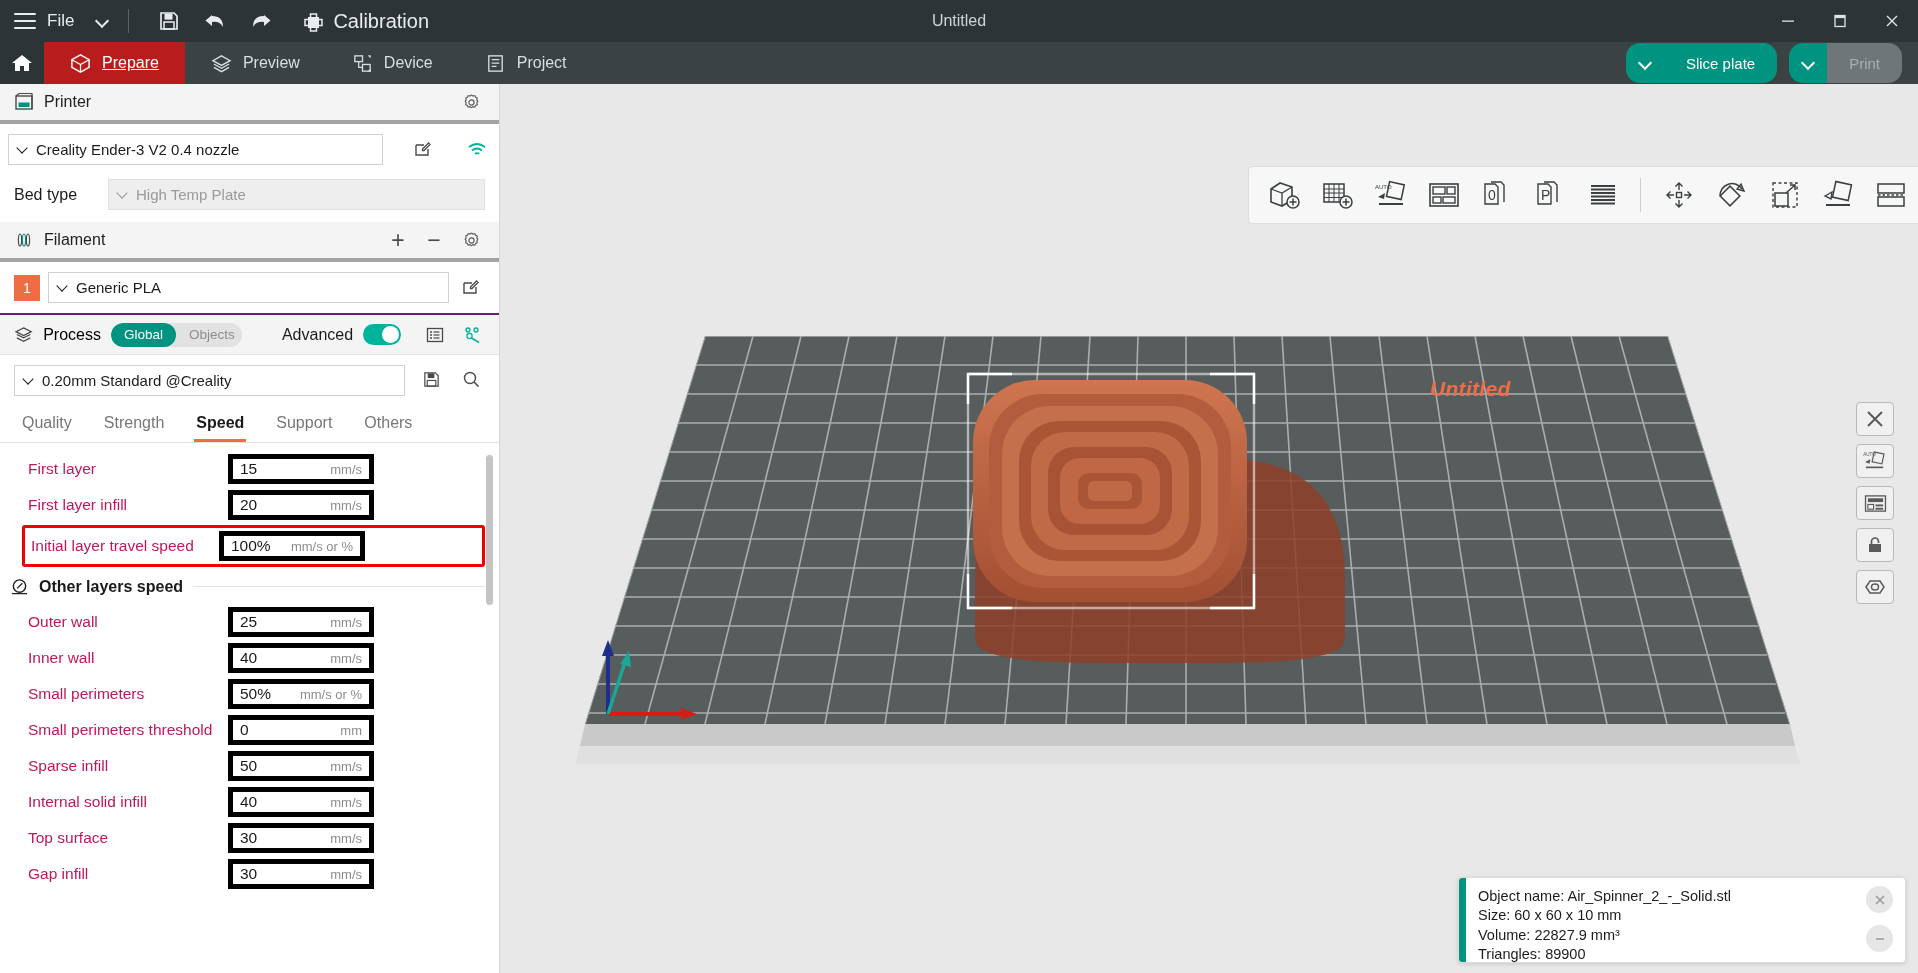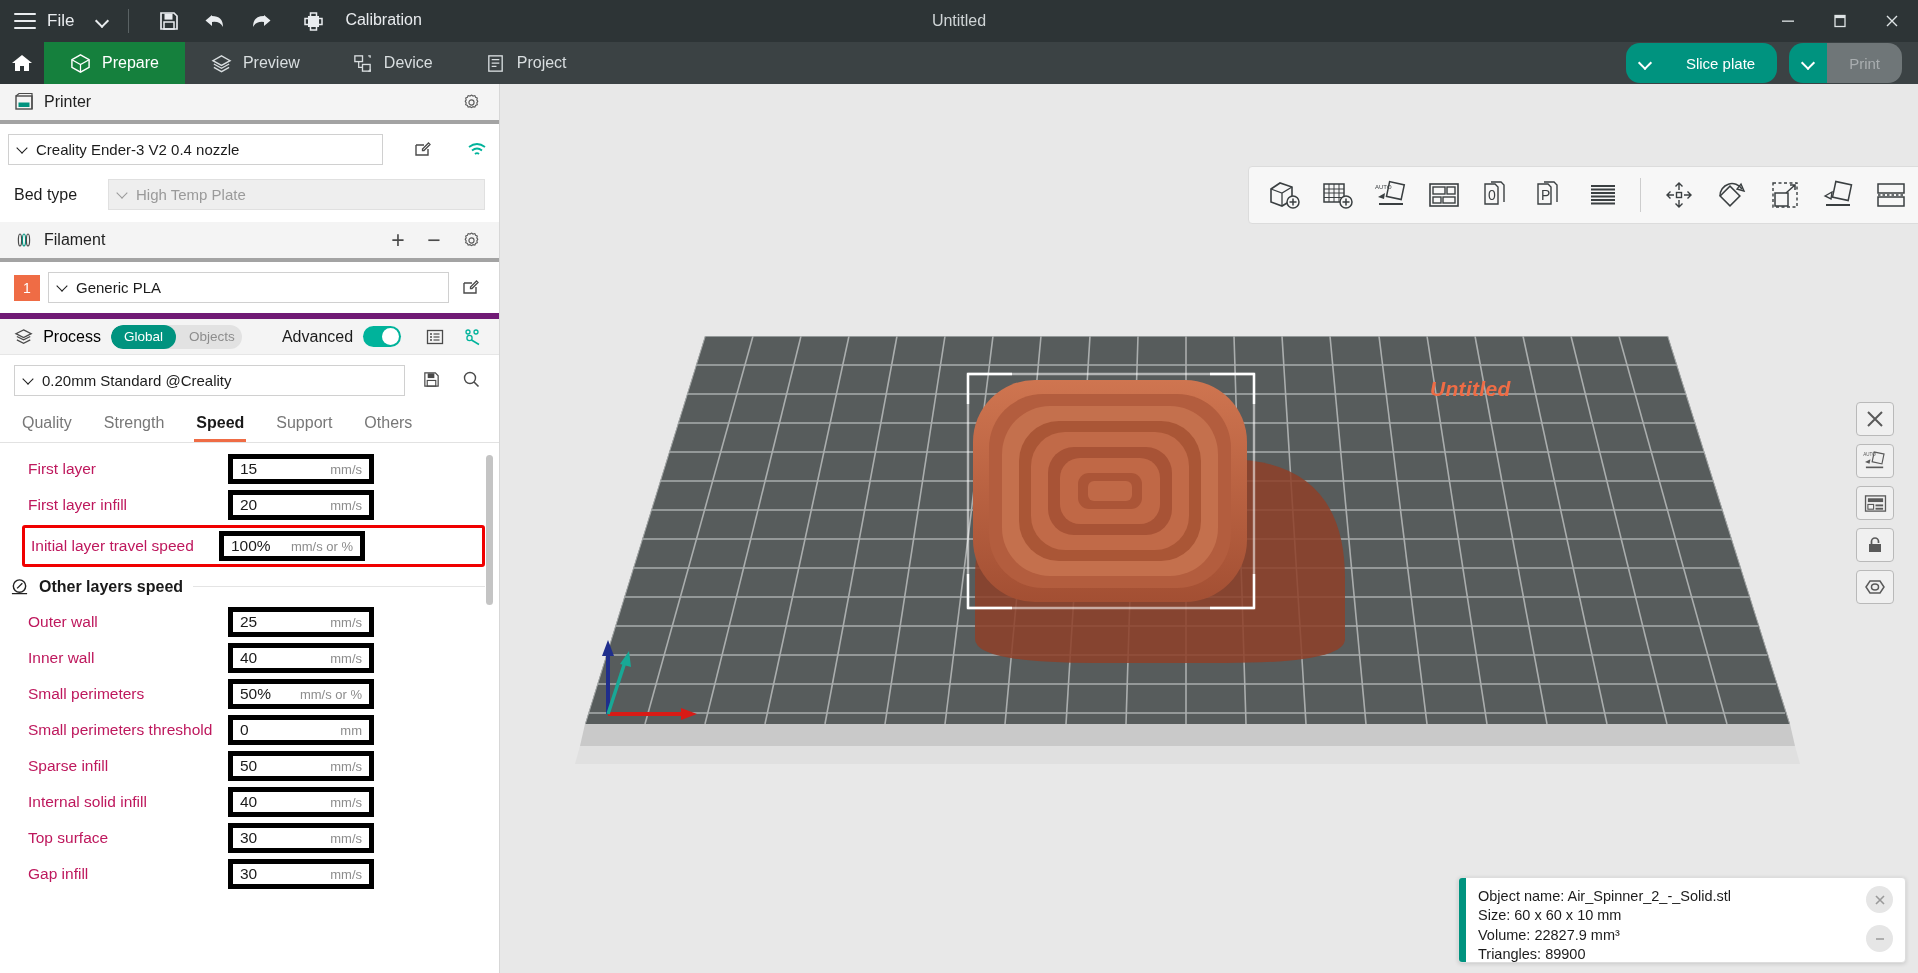--- a/index.html
+++ b/index.html
@@ -21,36 +21,36 @@
   .hamburger span { display: block; height: 2px; background: #e9ecef; border-radius: 1px; }
   .tb-file { font-size: 17px; color: #e9ecef; margin-left: 9px; margin-right: 18px; }
   .chev { width: 16px; height: 16px; position: relative; display: inline-block; }
   .chev::after {
     content: ""; position: absolute; left: 3px; top: 3px;
     width: 8px; height: 8px; border-right: 2px solid currentColor; border-bottom: 2px solid currentColor;
     transform: rotate(45deg);
   }
   .tb-sep { width: 1px; height: 24px; background: #5a6264; margin: 0 16px; }
   .tb-btn { width: 44px; height: 42px; display: flex; align-items: center; justify-content: center; cursor: pointer; }
-  .tb-calib { display: flex; align-items: flex-start; gap: 21px; margin-left: 18px; font-size: 16px; cursor: pointer; }
+  .tb-calib { display: flex; align-items: flex-end; gap: 9px; margin-left: 18px; font-size: 20px; cursor: pointer; }
   .tb-title {
     position: absolute; left: 0; right: 0; text-align: center;
     font-size: 16px; color: #cfd4d6; pointer-events: none;
   }
   .tb-right { margin-left: auto; display: flex; height: 100%; }
   .winbtn { width: 52px; height: 42px; display: flex; align-items: center; justify-content: center; color: #dfe4e6; cursor: pointer; }
 
   
   .navbar { height: 42px; flex: 0 0 42px; background: #3b4244; display: flex; align-items: stretch; position: relative; }
   .nav-home { width: 44px; display: flex; align-items: center; justify-content: center; background: #2d3436; cursor: pointer; }
   .nav-tab {
     display: flex; align-items: center; gap: 11px; padding: 0 26px; color: #d9dee0;
     font-size: 16px; cursor: pointer; position: relative;
   }
-  .nav-tab.active { background: #15803d; color: #ffffff; }
+  .nav-tab.active { background: #b91c1c; color: #ffffff; text-decoration: underline; }
   .nav-right { margin-left: auto; display: flex; align-items: center; gap: 12px; padding-right: 16px; }
   .splitbtn { display: flex; align-items: stretch; height: 40px; border-radius: 14px; overflow: hidden; }
   .splitbtn .drop { width: 38px; display: flex; align-items: center; justify-content: center; cursor: pointer; }
   .splitbtn .main { padding: 0 22px; display: flex; align-items: center; font-size: 15px; cursor: pointer; }
   .sb-slice .drop { background: #00937f; color: #fff; }
   .sb-slice .main { background: #00937f; color: #fff; }
   .sb-print .drop { background: #00937f; color: #fff; }
   .sb-print .main { background: #6f7678; color: #a9aeb0; }
 
   
@@ -80,21 +80,21 @@
   }
   .bedrow { padding: 4px 14px 12px 14px; display: flex; align-items: center; gap: 14px; }
   .bedlabel { font-size: 16px; color: #1c1c1c; width: 80px; }
 
   .filrow { padding: 10px 14px; display: flex; align-items: center; gap: 8px; }
   .fil-num {
     width: 26px; height: 26px; background: #ef6c45; color: #fff; font-size: 14px;
     display: flex; align-items: center; justify-content: center; cursor: pointer;
   }
 
-  .proc-head { height: 42px; background: #f4f4f4; display: flex; align-items: center; padding: 8px 14px; gap: 10px; border-top: 6px solid #701a75; border-bottom: 1px solid #e6e6e6; }
+  .proc-head { height: 42px; background: #f4f4f4; display: flex; align-items: center; padding: 8px 14px; gap: 10px; border-top: 2px solid #701a75; border-bottom: 1px solid #e6e6e6; }
   .seg { display: flex; background: #e2e2e2; border-radius: 12px; height: 24px; overflow: hidden; font-size: 13.5px; }
   .seg div { padding: 0 13px; display: flex; align-items: center; cursor: pointer; color: #8d8d8d; }
   .seg div.on { background: #00937f; color: #ffffff; border-radius: 12px; }
   .adv-label { font-size: 16px; color: #1c1c1c; margin-left: 30px; }
   .toggle { width: 40px; height: 21px; border-radius: 11px; background: #00b39b; position: relative; cursor: pointer; }
   .toggle::after { content: ""; position: absolute; right: 2px; top: 2px; width: 17px; height: 17px; border-radius: 50%; background: #fff; }
 
   .preset-row { padding: 10px 14px; display: flex; gap: 12px; }
   .tabs { display: flex; gap: 0; padding: 0 14px; border-bottom: 1px solid #e2e2e2; }
   .ptab { padding: 8px 16px 10px 16px; font-size: 16px; color: #777; cursor: pointer; position: relative; }

